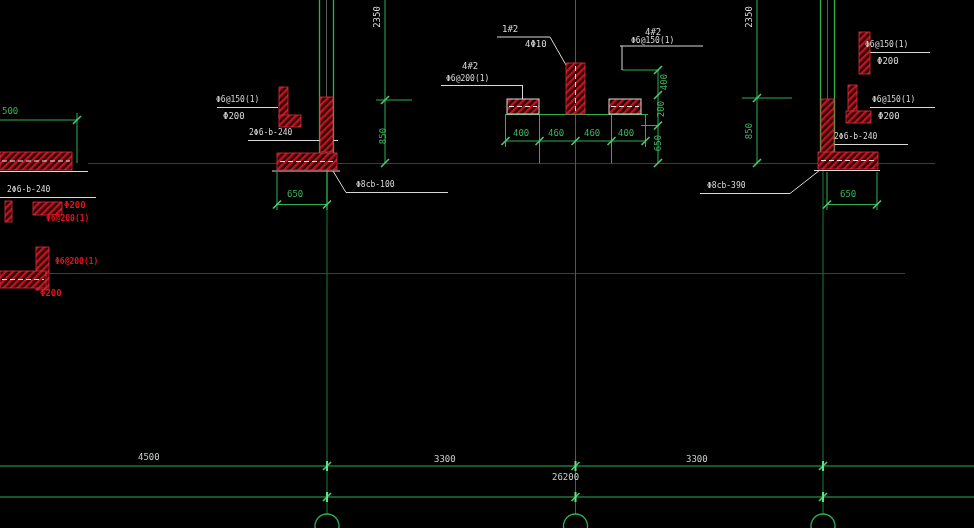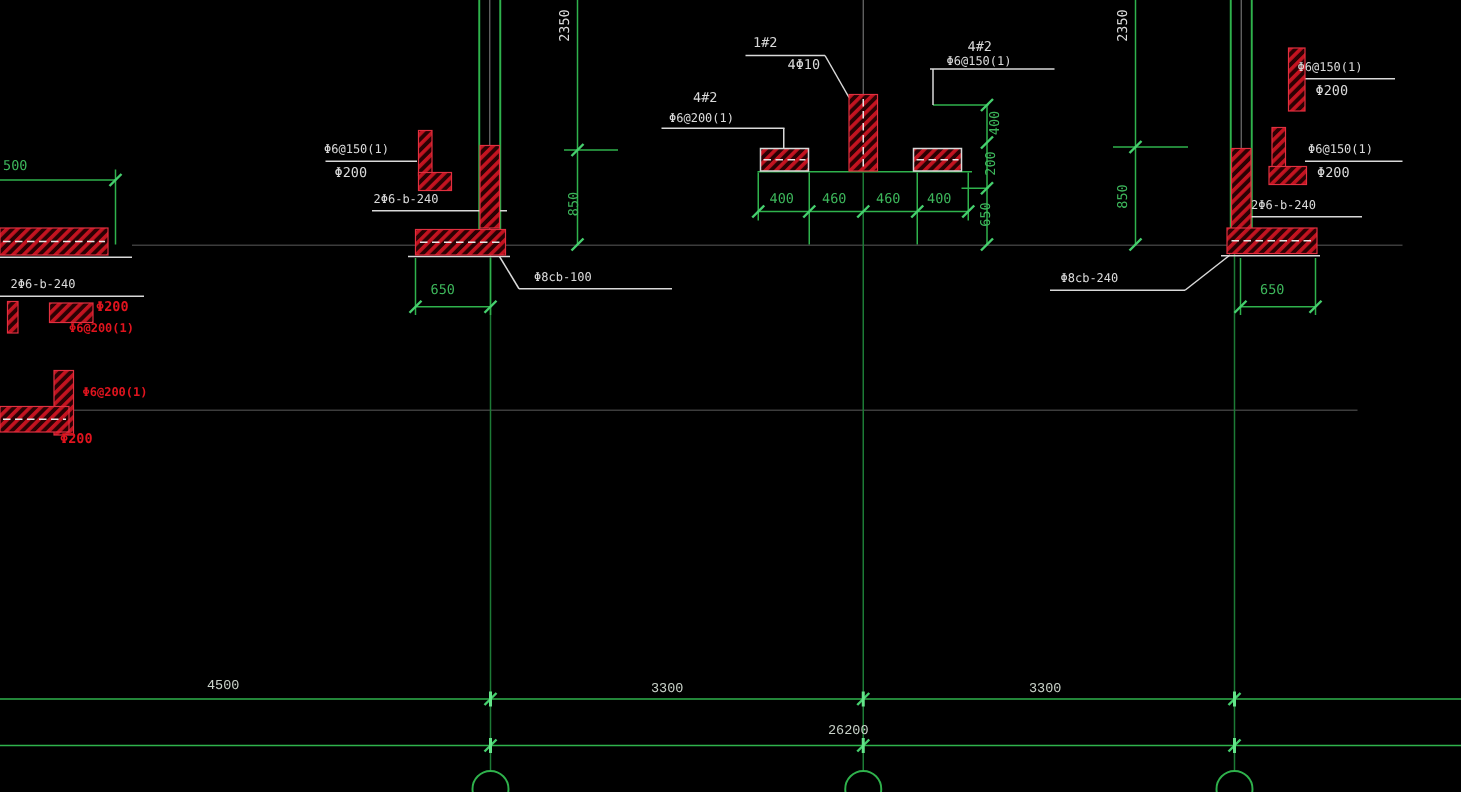--- a/index.html
+++ b/index.html
@@ -4,21 +4,21 @@
 <style>
   html,body{margin:0;padding:0;background:#000;}
   #canvas{position:relative;width:974px;height:528px;background:#000;overflow:hidden;
           font-family:"DejaVu Sans Mono",monospace;}
   #canvas svg{position:absolute;left:0;top:0;}
   .txt{position:absolute;font-size:9px;line-height:10px;white-space:nowrap;z-index:5;}
   .s{font-size:8px;}
   .g{color:#3db65b;}
   .w{color:#dadada;}
   .r{color:#e0141e;font-weight:bold;}
-  .dim{color:#c9d2c9;font-family:Liberation Mono, monospace;}
+  .dim{color:#c9d2c9;}
   .v{width:44px;height:10px;text-align:center;transform:rotate(-90deg);}
 </style>
 </head>
 <body>
 
 <div id="canvas">
 
 <svg width="974" height="528" viewBox="0 0 974 528">
   <defs>
     <pattern id="rh" width="5" height="5" patternUnits="userSpaceOnUse" patternTransform="rotate(45)">
@@ -186,38 +186,38 @@
 <div class="txt g" style="left:2px;top:106px">500</div>
 <div class="txt g" style="left:287px;top:189px">650</div>
 <div class="txt g" style="left:840px;top:189px">650</div>
 <div class="txt g" style="left:513px;top:128px">400</div>
 <div class="txt g" style="left:548px;top:128px">460</div>
 <div class="txt g" style="left:584px;top:128px">460</div>
 <div class="txt g" style="left:618px;top:128px">400</div>
 <div class="txt dim" style="left:138px;top:452px">4500</div>
 <div class="txt dim" style="left:434px;top:454px">3300</div>
 <div class="txt dim" style="left:686px;top:454px">3300</div>
-<div class="txt dim" style="left:552px;top:482px">26200</div>
+<div class="txt dim" style="left:552px;top:472px">26200</div>
 
 <div class="txt w" style="left:502px;top:24px">1#2</div>
 <div class="txt w" style="left:525px;top:39px">4Φ10</div>
 <div class="txt w" style="left:462px;top:61px">4#2</div>
 <div class="txt w s" style="left:446px;top:74px">Φ6@200(1)</div>
 <div class="txt w" style="left:645px;top:27px">4#2</div>
 <div class="txt w s" style="left:631px;top:36px">Φ6@150(1)</div>
 <div class="txt w s" style="left:216px;top:95px">Φ6@150(1)</div>
 <div class="txt w" style="left:223px;top:111px">Φ200</div>
 <div class="txt w s" style="left:872px;top:95px">Φ6@150(1)</div>
 <div class="txt w" style="left:878px;top:111px">Φ200</div>
 <div class="txt w s" style="left:865px;top:40px">Φ6@150(1)</div>
 <div class="txt w" style="left:877px;top:56px">Φ200</div>
 <div class="txt w s" style="left:249px;top:128px">2Φ6-b-240</div>
 <div class="txt w s" style="left:834px;top:132px">2Φ6-b-240</div>
 <div class="txt w s" style="left:7px;top:185px">2Φ6-b-240</div>
 <div class="txt w s" style="left:356px;top:180px">Φ8cb-100</div>
-<div class="txt w s" style="left:707px;top:181px">Φ8cb-240</div>
+<div class="txt w s" style="left:707px;top:181px">Φ8cb-390</div>
 
 <div class="txt r" style="left:64px;top:200px">Φ200</div>
 <div class="txt r s" style="left:46px;top:214px">Φ6@200(1)</div>
 <div class="txt r s" style="left:55px;top:257px">Φ6@200(1)</div>
 <div class="txt r" style="left:40px;top:288px">Φ200</div>
 
 </div>
 
 </body></html>

